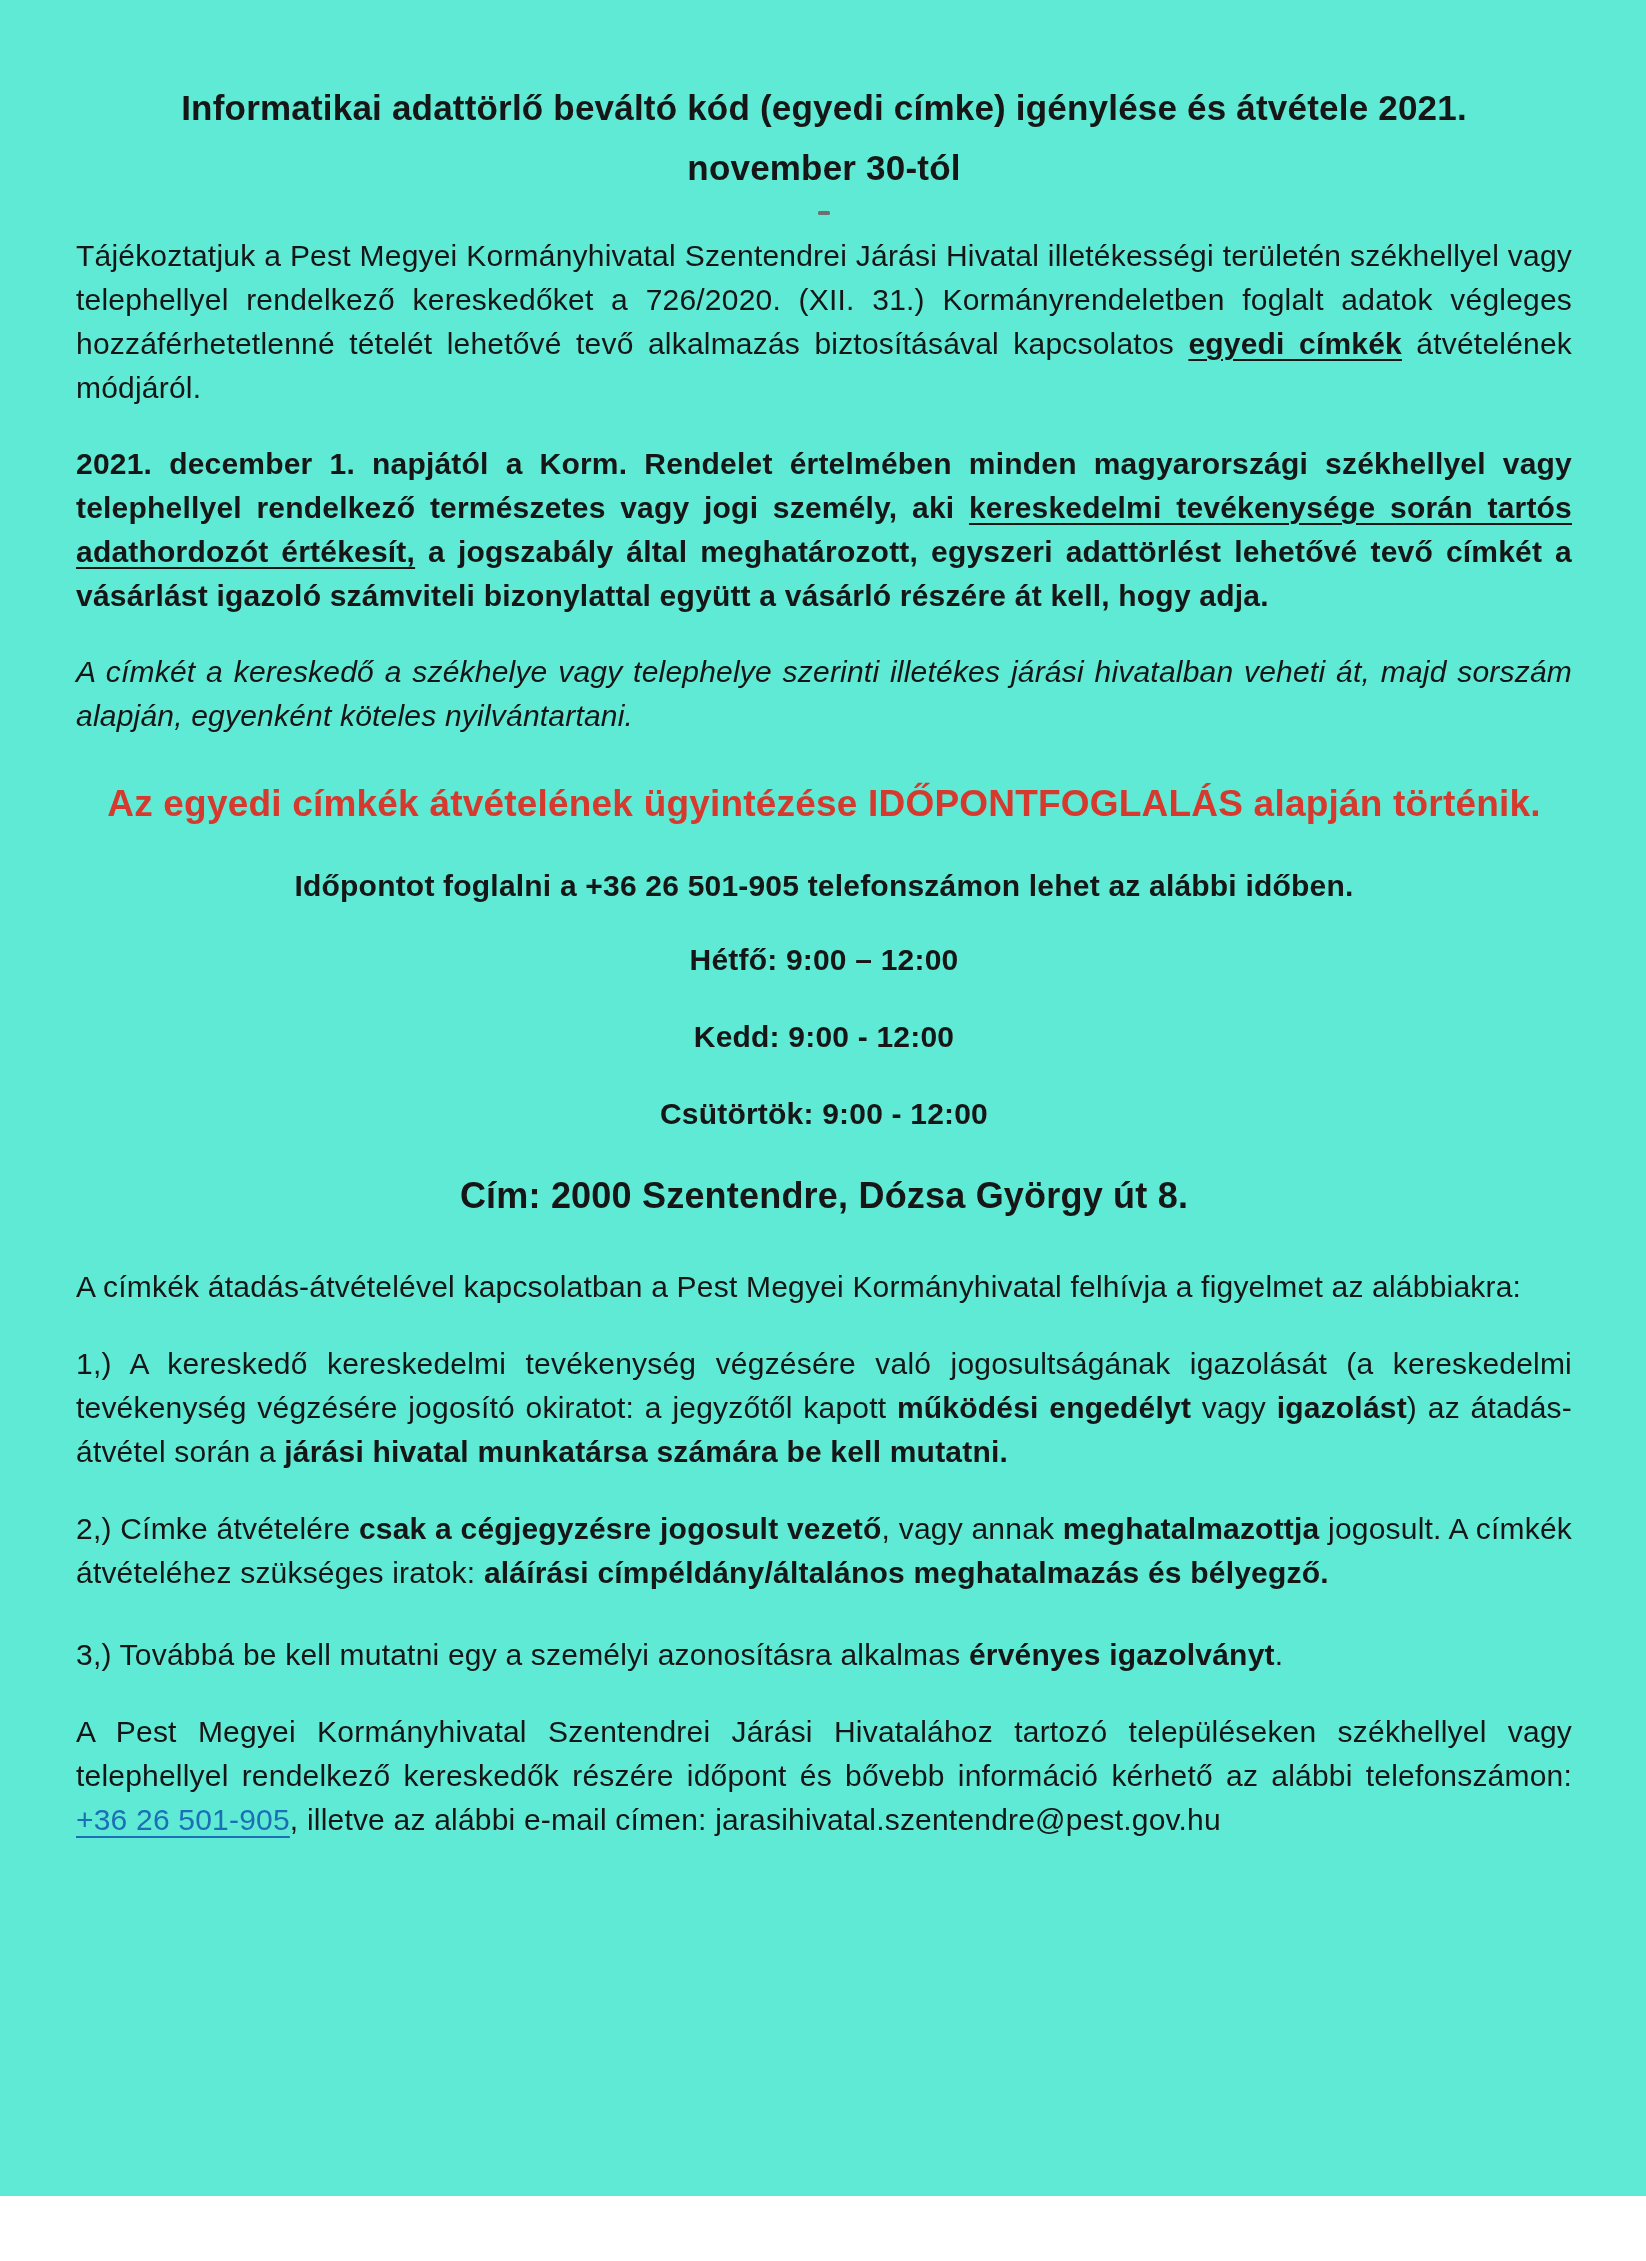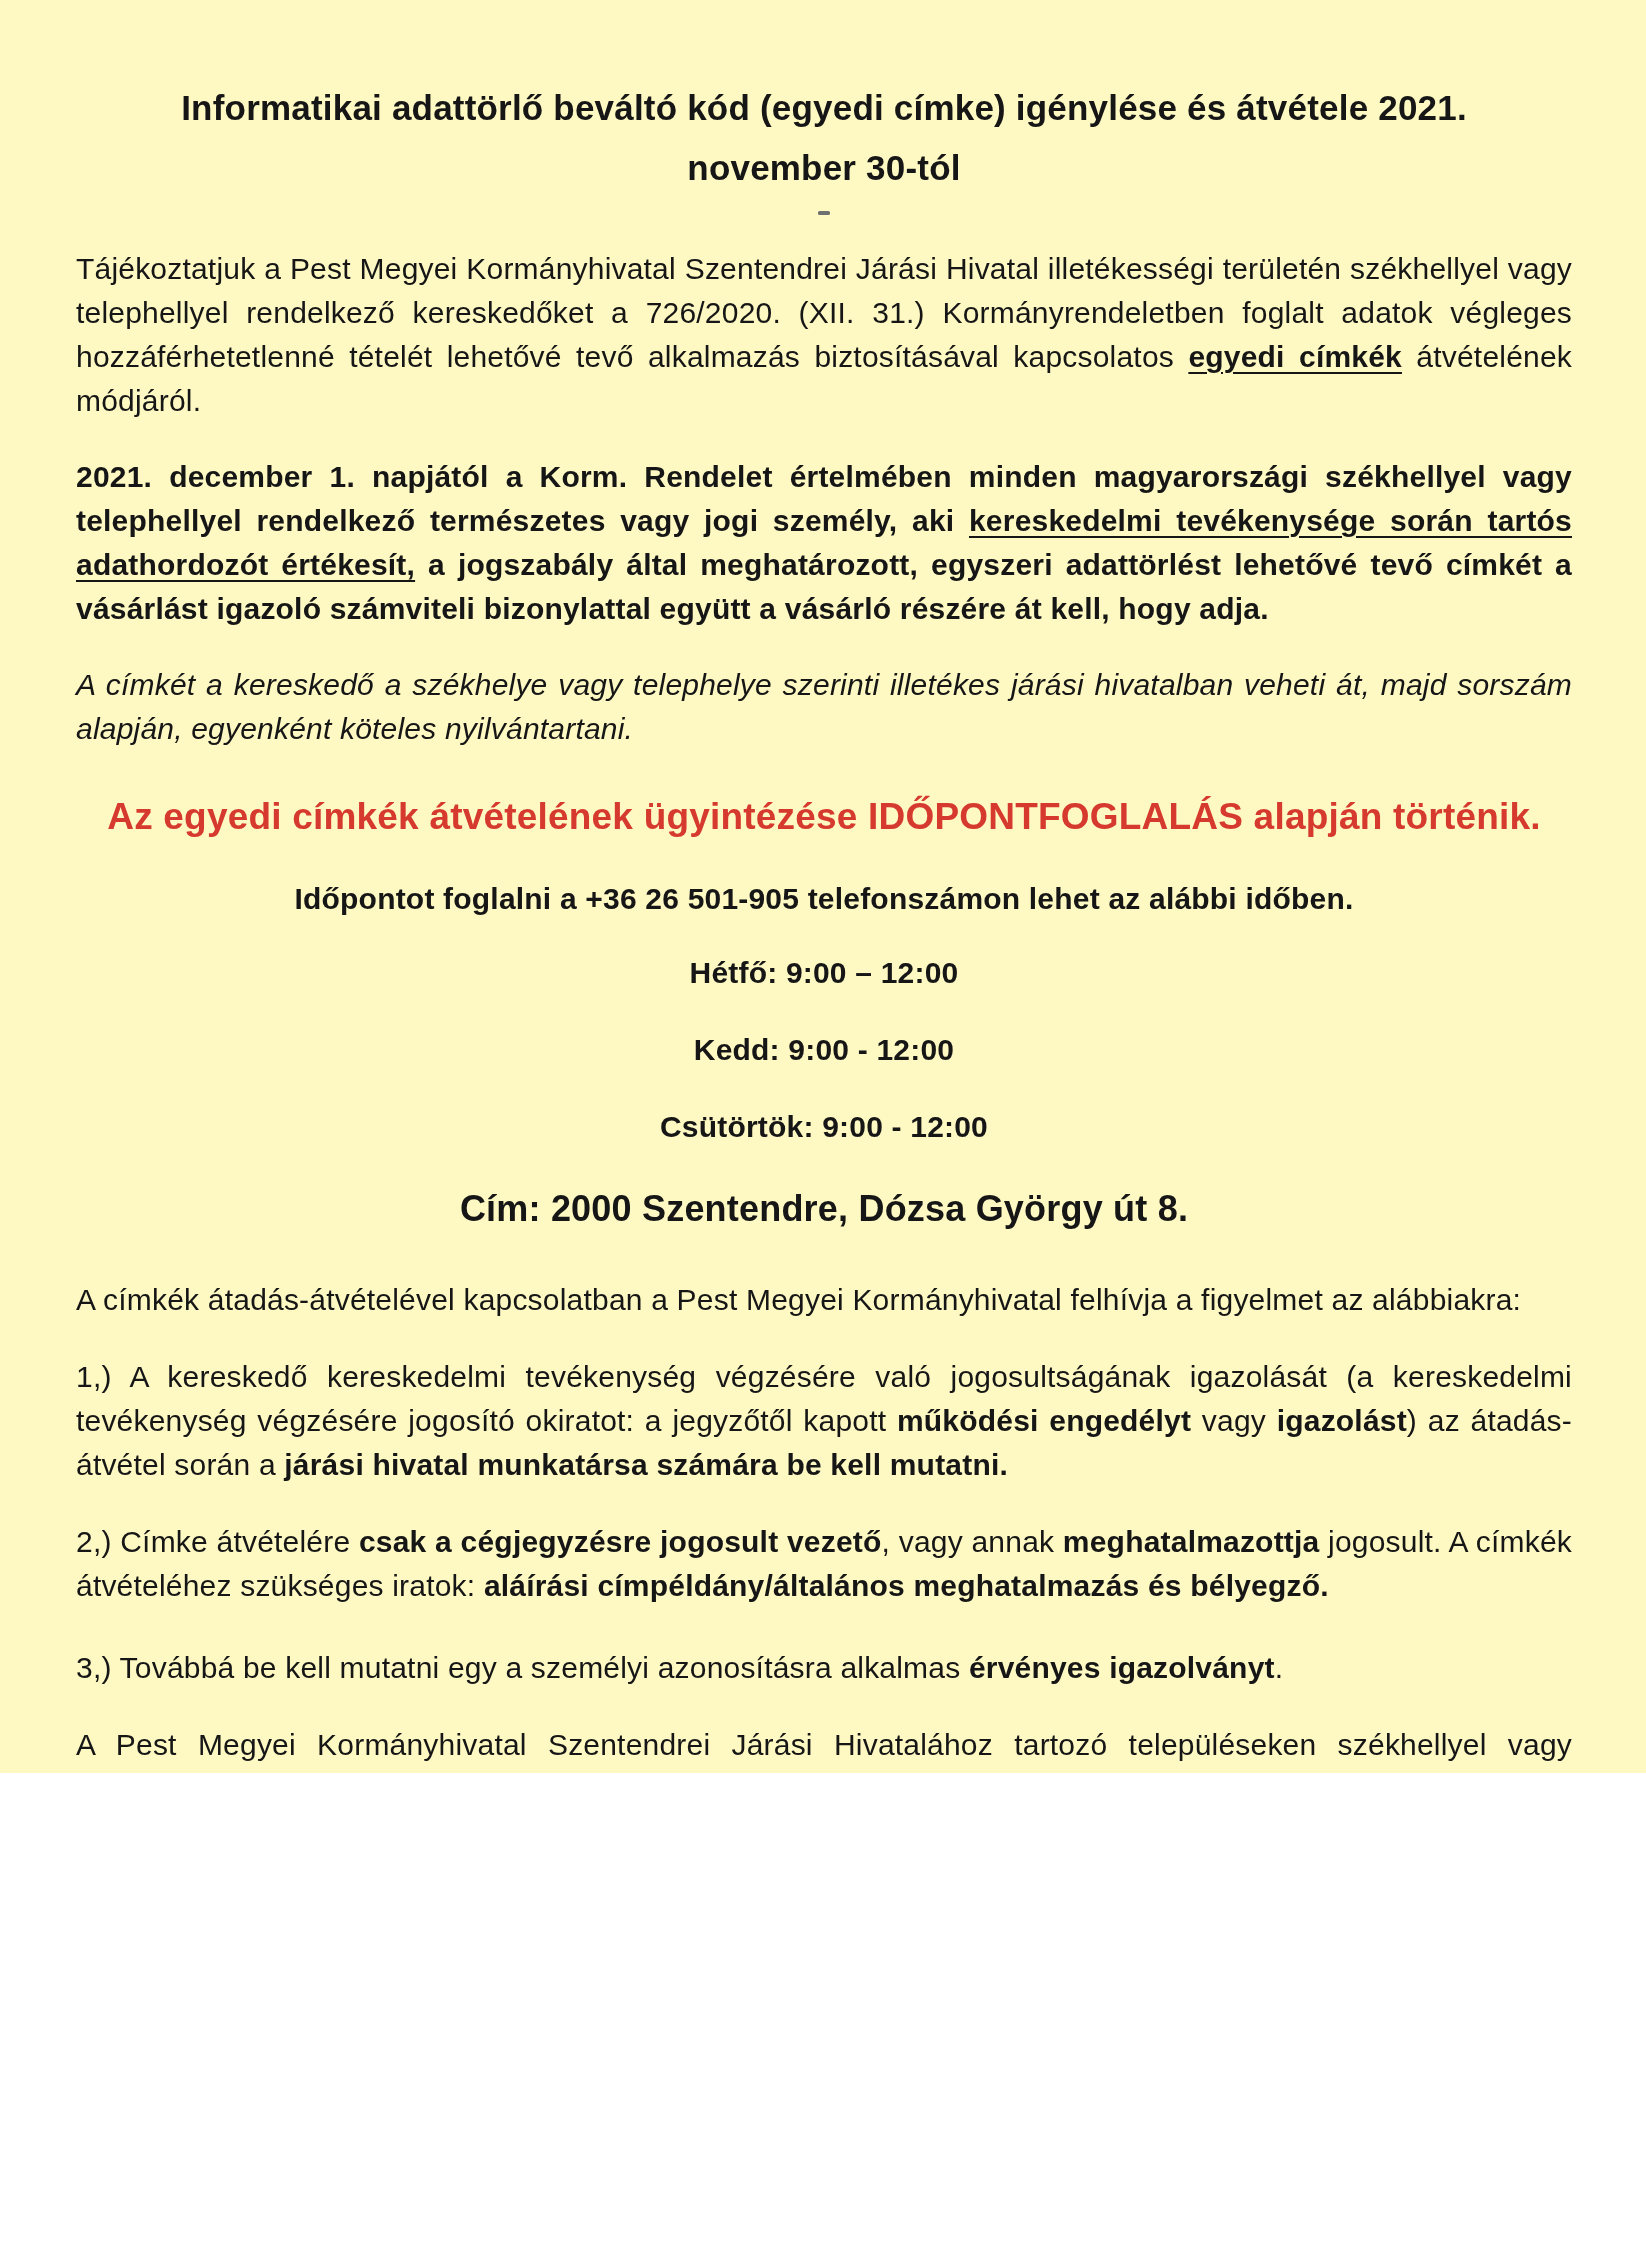--- a/index.html
+++ b/index.html
@@ -4,22 +4,22 @@
 <style>
   :root {
     --accent-red: #d63a2e;
     --link-blue: #1c6fb5;
     --ink: #161616;
   }
   * { box-sizing: border-box; }
   html, body { margin: 0; padding: 0; background: #ffffff; }
   .page {
     width: 1647px;
-    height: 1773px;
-    background: #fef9c3;
+    height: 2196px;
+    background: #5eead4;
     color: var(--ink);
     font-family: "Liberation Sans", sans-serif;
     padding: 78px 75px 0 76px;
     overflow: hidden;
   }
   p { margin: 0; font-size: 30px; line-height: 44px; letter-spacing: 0.2px; }
   .just { text-align: justify; }
   .bold { font-weight: bold; }
   .u { text-decoration: underline; text-underline-offset: 4.8px; text-decoration-thickness: 2.4px; }
   .title {
@@ -27,21 +27,21 @@
     line-height: 60px;
     font-weight: bold;
     text-align: center;
   }
   .artifact-dash {
     width: 12.7px; height: 4px;
     background: #6f6f6f;
     margin: 12.7px auto 0;
     border-radius: 1.6px;
   }
-  .intro       { margin-top: 32px; }
+  .intro       { margin-top: 19px; }
   .rule        { margin-top: 32px; font-weight: bold; }
   .pickup      { margin-top: 32px; font-style: italic; }
   .red-notice  {
     margin-top: 38px;
     color: var(--accent-red);
     font-size: 37px;
     line-height: 56px;
     font-weight: bold;
     text-align: center;
   }

